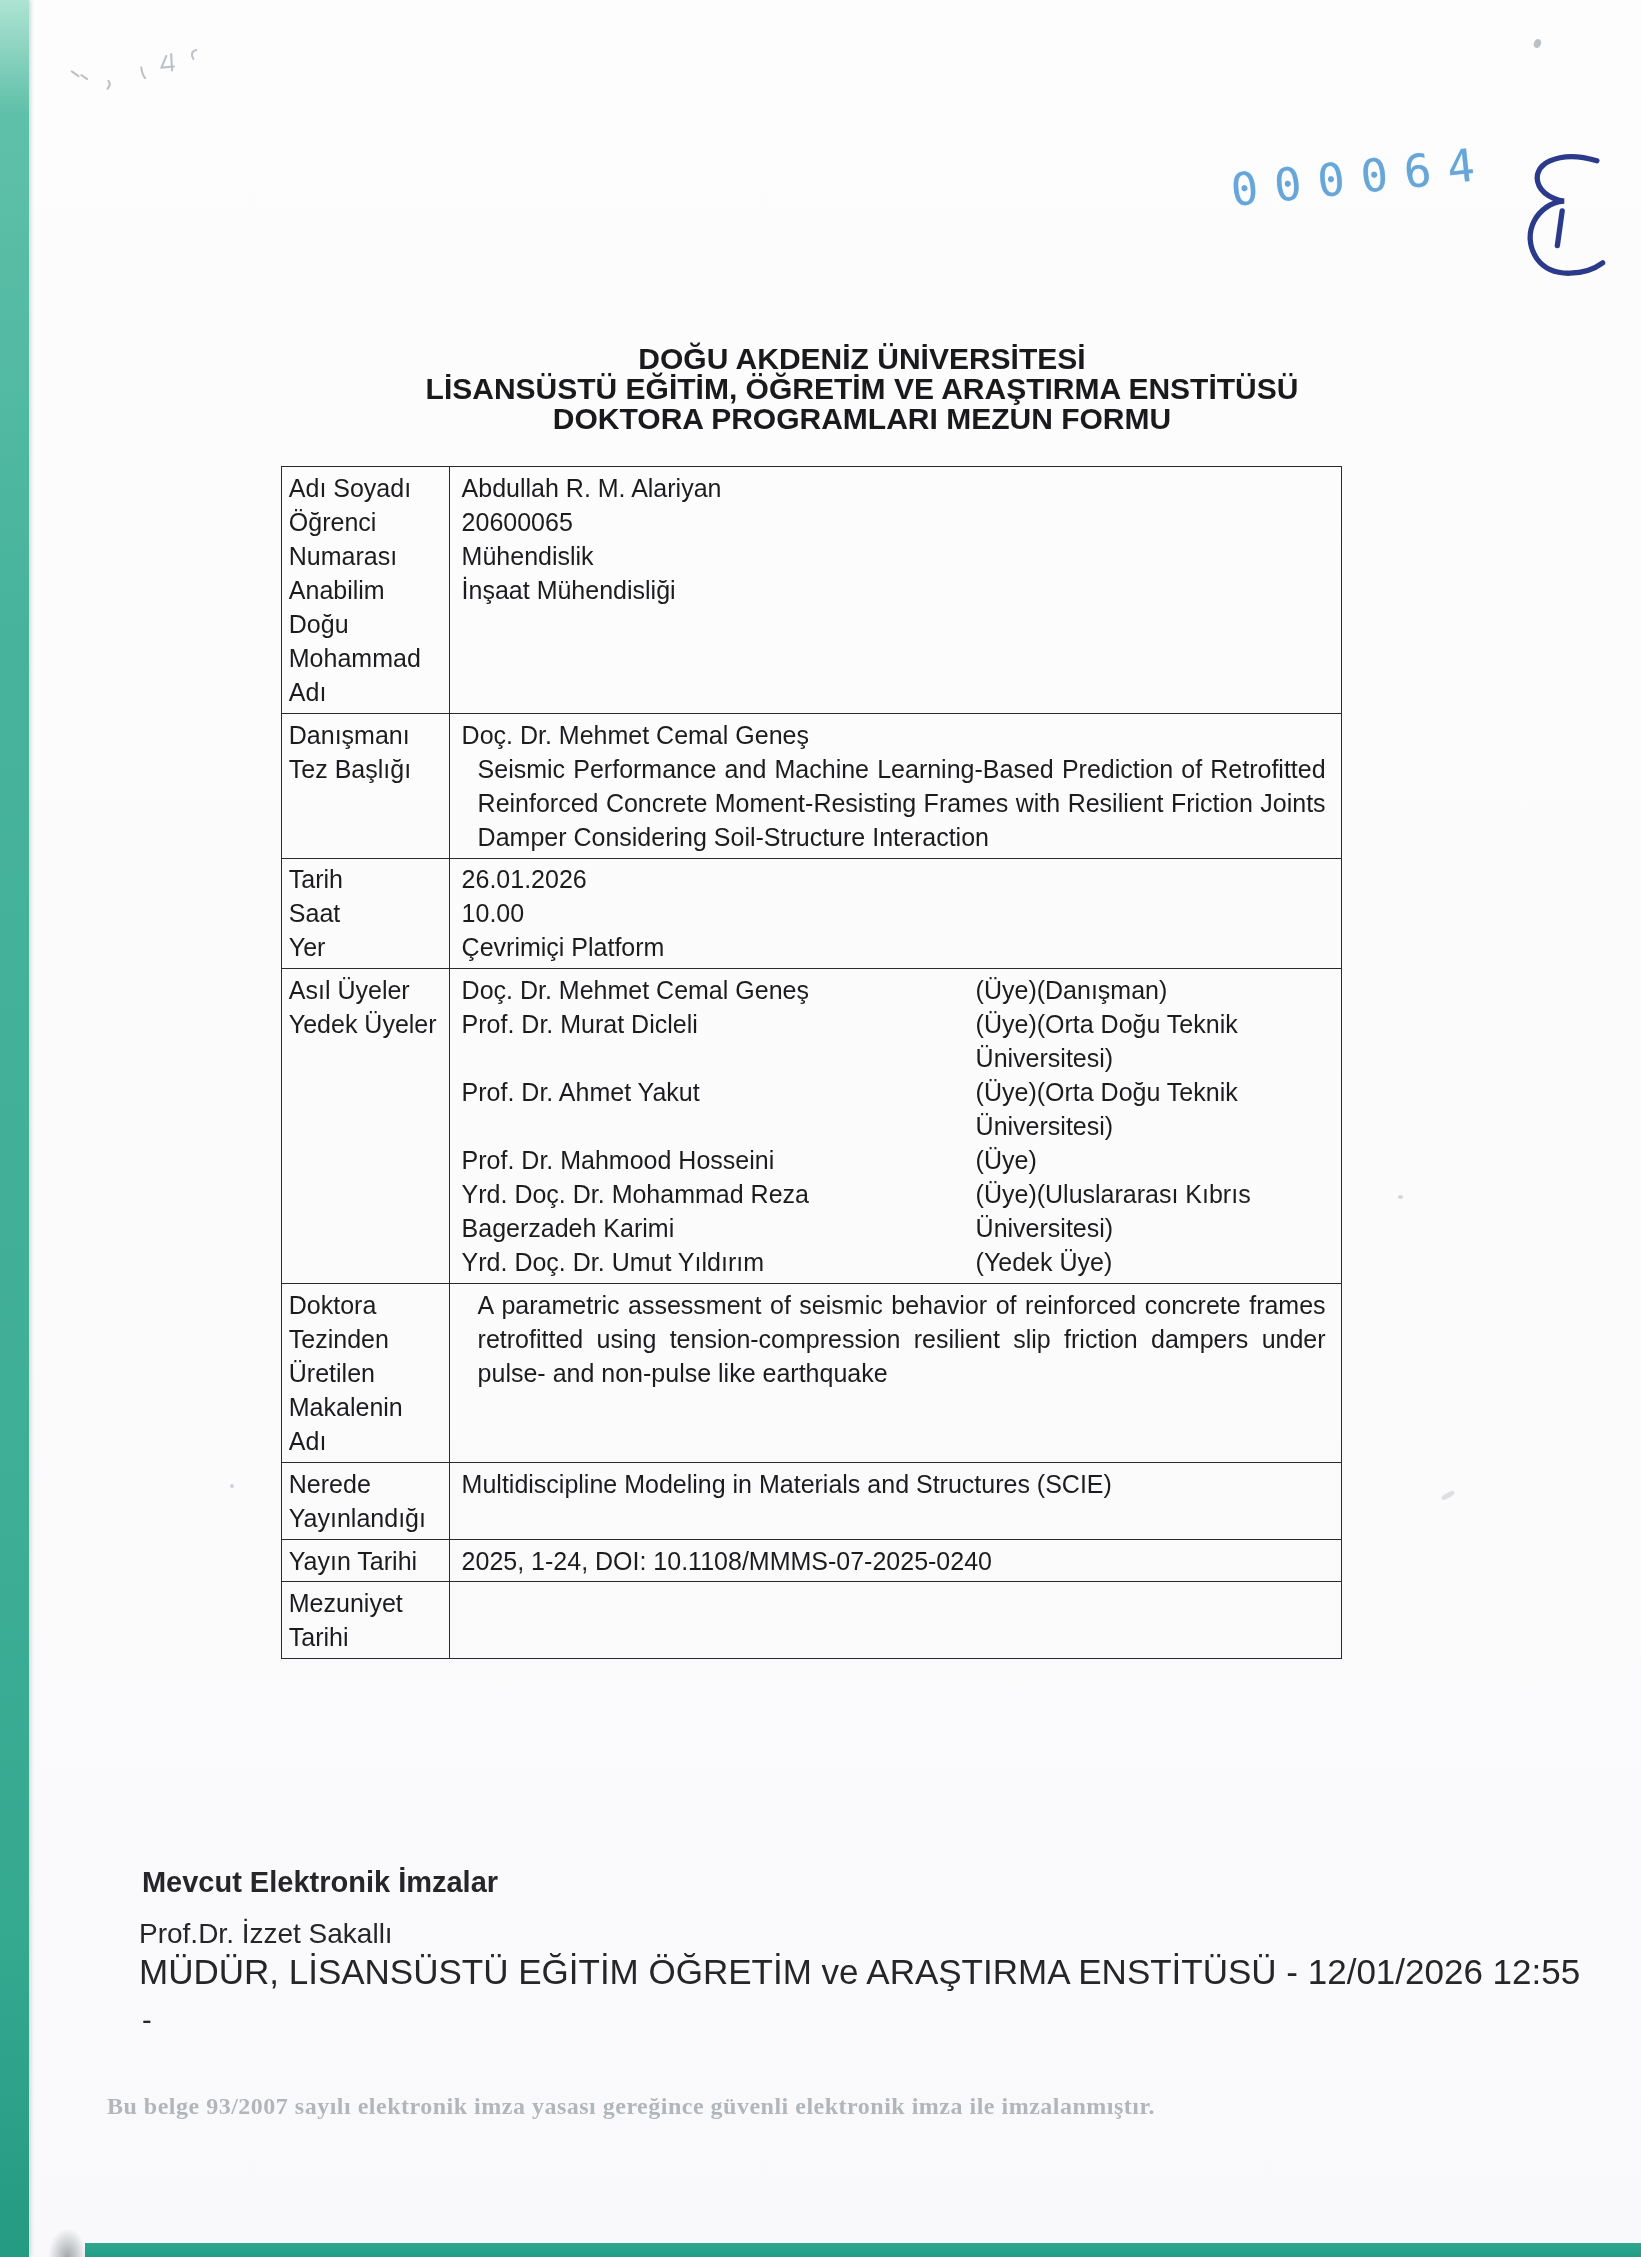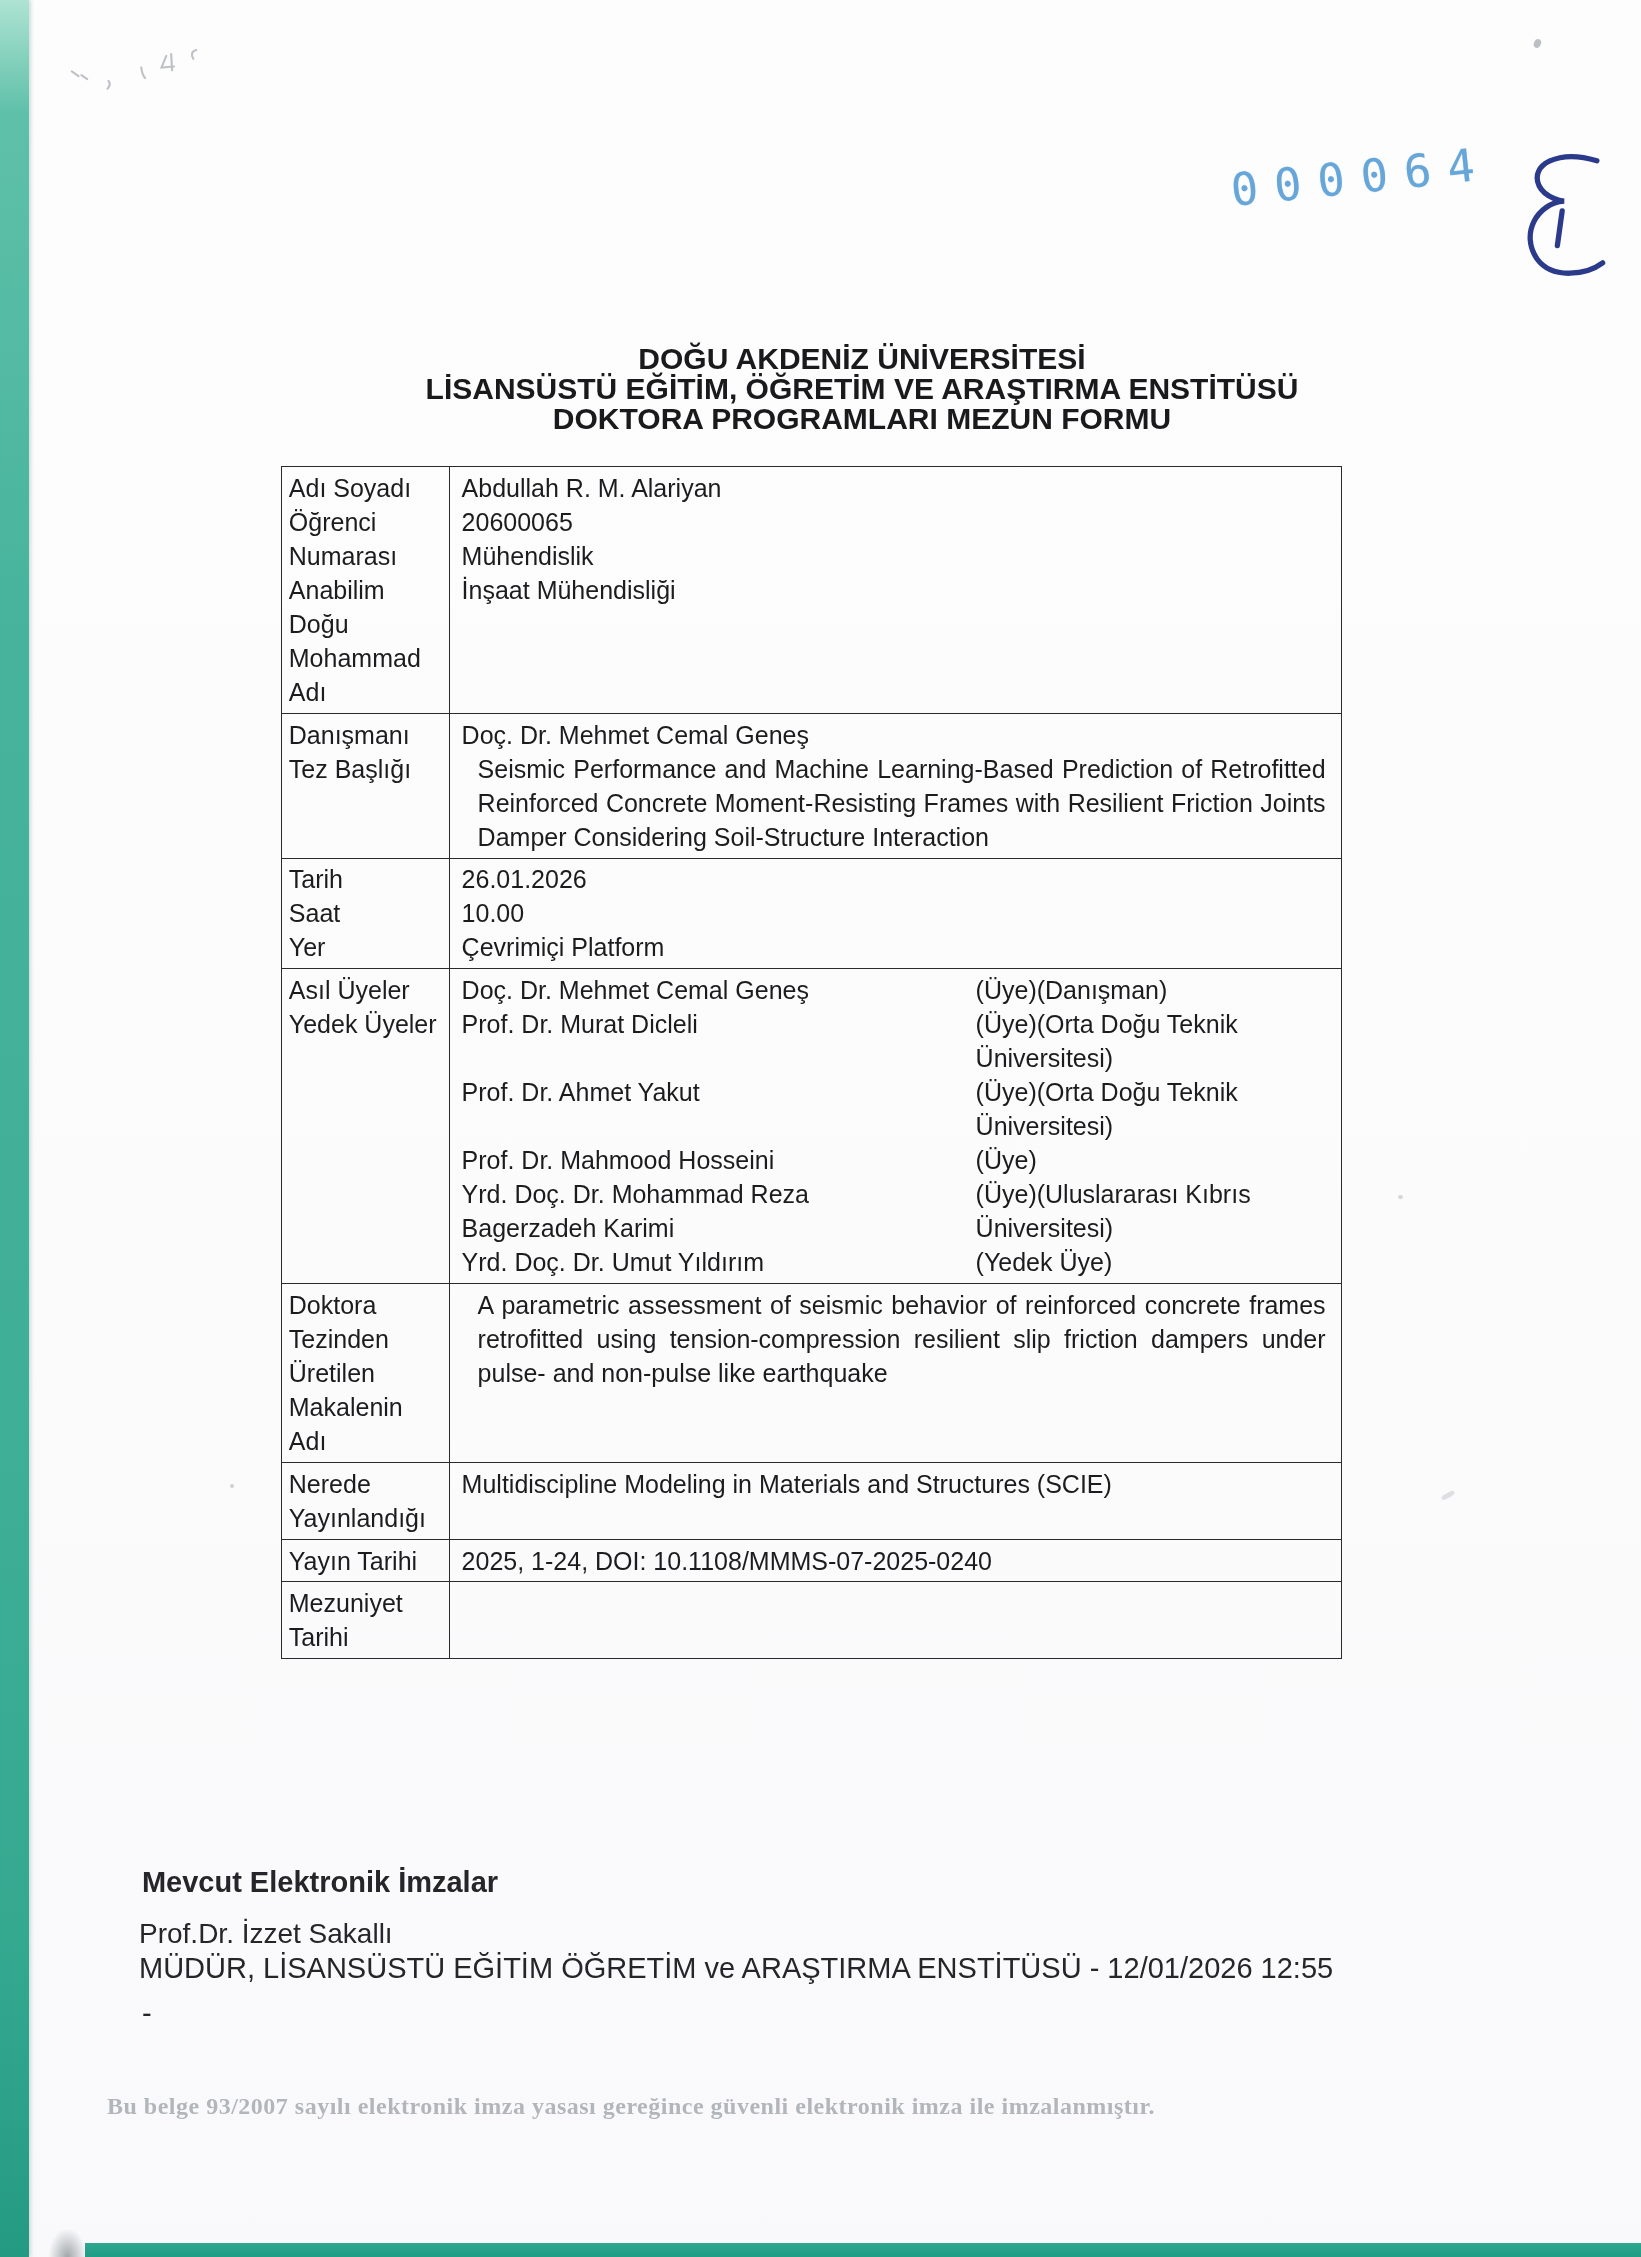--- a/index.html
+++ b/index.html
@@ -69,21 +69,21 @@
   .justify{text-align:justify;margin-left:16px;}
   .member-row{display:flex;align-items:flex-start;}
   .member-name{width:514px;flex:none;white-space:pre-line;}
   .member-role{flex:1;}
   .empty-cell{min-height:34px;}
 
   
   .sig-block{position:absolute;left:139px;top:1854px;font-family:Liberation Sans, sans-serif;color:#26262a;margin-top:12px;}
   .sig-heading{font-weight:700;font-size:29px;margin:0 0 19.3px 2.9px;}
   .sig-name{font-size:28px;margin:0 0 1.9px 0;}
-  .sig-title{font-size:29px;margin:0;}
+  .sig-title{font-size:35px;margin:0;}
   .sig-dash{font-size:29px;margin:11.6px 0 0 2.9px;}
 
   
   .footer-note{
     position:absolute;left:107px;top:2093px;
     font-size:24px;font-weight:700;letter-spacing:0.5px;
     color:#b2b5b9;text-shadow:0 0 1px #ffffff;font-family:Liberation Serif, serif;
   }
 </style>
 </head>

